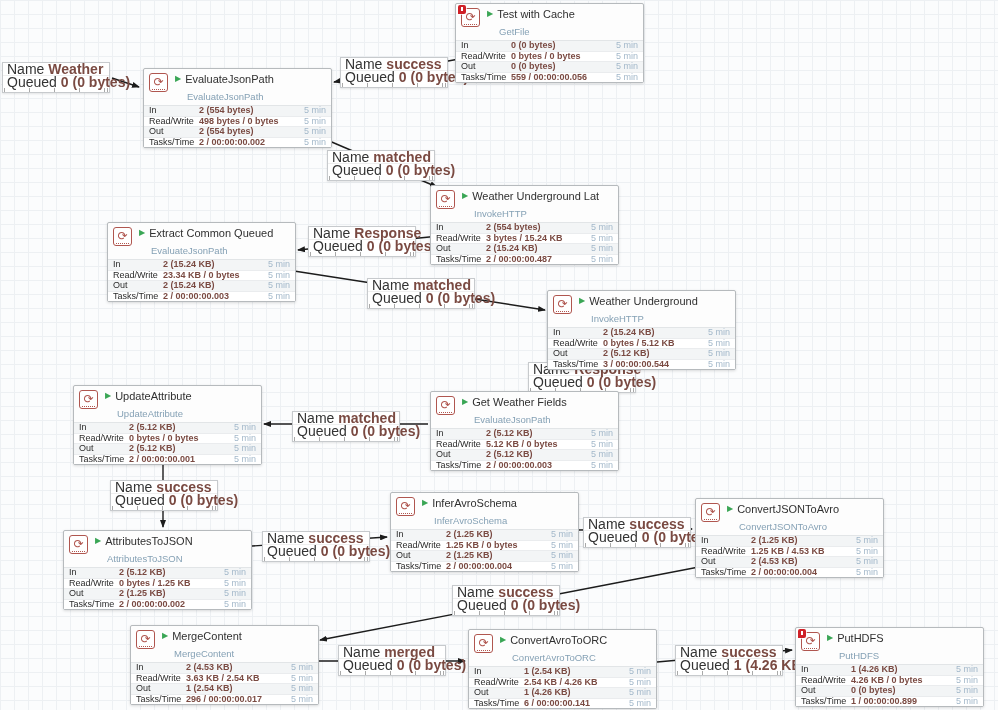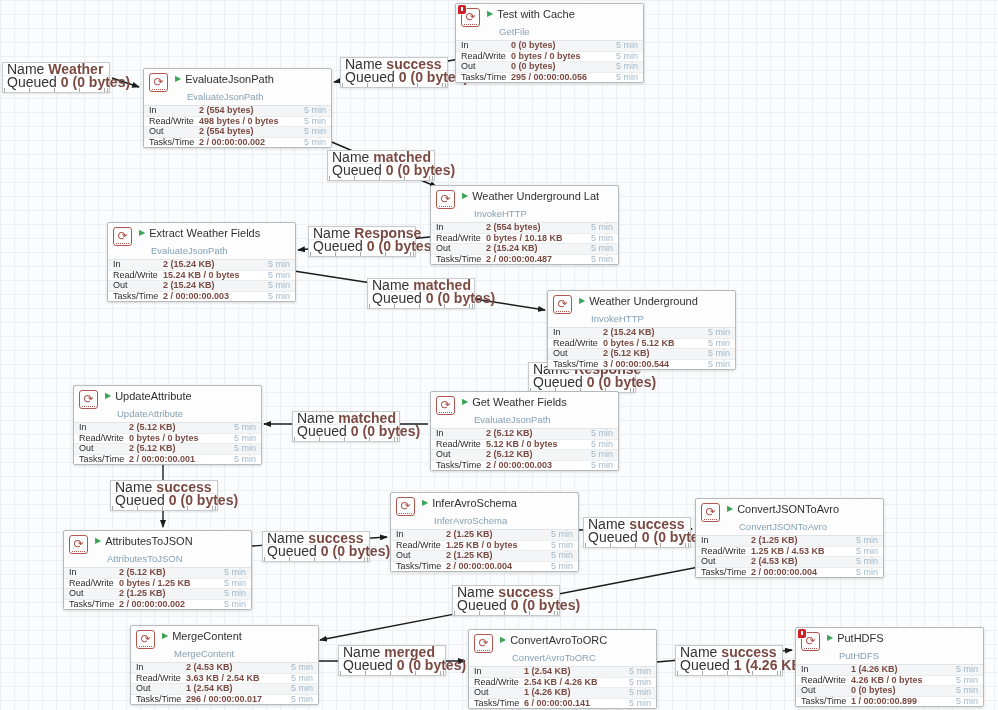--- a/index.html
+++ b/index.html
@@ -265,21 +265,21 @@
         <span class="stat-value">0 bytes / 0 bytes</span>
         <span class="stat-window">5 min</span>
       </div>
       <div class="stat-row">
         <span class="stat-label">Out</span>
         <span class="stat-value">0 (0 bytes)</span>
         <span class="stat-window">5 min</span>
       </div>
       <div class="stat-row">
         <span class="stat-label">Tasks/Time</span>
-        <span class="stat-value">295 / 00:00:00.056</span>
+        <span class="stat-value">559 / 00:00:00.056</span>
         <span class="stat-window">5 min</span>
       </div>
     </div>
   </div>
     <div class="processor" style="left:143px;top:68px">
     <div class="proc-header">
 
       <div class="proc-icon">⟳</div>
       <div class="proc-title-wrap">
         <div class="title-row">
@@ -327,21 +327,21 @@
     </div>
     <div class="stats">
 
       <div class="stat-row">
         <span class="stat-label">In</span>
         <span class="stat-value">2 (554 bytes)</span>
         <span class="stat-window">5 min</span>
       </div>
       <div class="stat-row">
         <span class="stat-label">Read/Write</span>
-        <span class="stat-value">0 bytes / 10.18 KB</span>
+        <span class="stat-value">3 bytes / 15.24 KB</span>
         <span class="stat-window">5 min</span>
       </div>
       <div class="stat-row">
         <span class="stat-label">Out</span>
         <span class="stat-value">2 (15.24 KB)</span>
         <span class="stat-window">5 min</span>
       </div>
       <div class="stat-row">
         <span class="stat-label">Tasks/Time</span>
         <span class="stat-value">2 / 00:00:00.487</span>
@@ -349,35 +349,35 @@
       </div>
     </div>
   </div>
     <div class="processor" style="left:107px;top:222px">
     <div class="proc-header">
 
       <div class="proc-icon">⟳</div>
       <div class="proc-title-wrap">
         <div class="title-row">
           <span class="run-icon">▶</span>
-          <span class="proc-name">Extract Weather Fields</span>
+          <span class="proc-name">Extract Common Queued</span>
         </div>
         <div class="proc-type">EvaluateJsonPath</div>
       </div>
     </div>
     <div class="stats">
 
       <div class="stat-row">
         <span class="stat-label">In</span>
         <span class="stat-value">2 (15.24 KB)</span>
         <span class="stat-window">5 min</span>
       </div>
       <div class="stat-row">
         <span class="stat-label">Read/Write</span>
-        <span class="stat-value">15.24 KB / 0 bytes</span>
+        <span class="stat-value">23.34 KB / 0 bytes</span>
         <span class="stat-window">5 min</span>
       </div>
       <div class="stat-row">
         <span class="stat-label">Out</span>
         <span class="stat-value">2 (15.24 KB)</span>
         <span class="stat-window">5 min</span>
       </div>
       <div class="stat-row">
         <span class="stat-label">Tasks/Time</span>
         <span class="stat-value">2 / 00:00:00.003</span>

